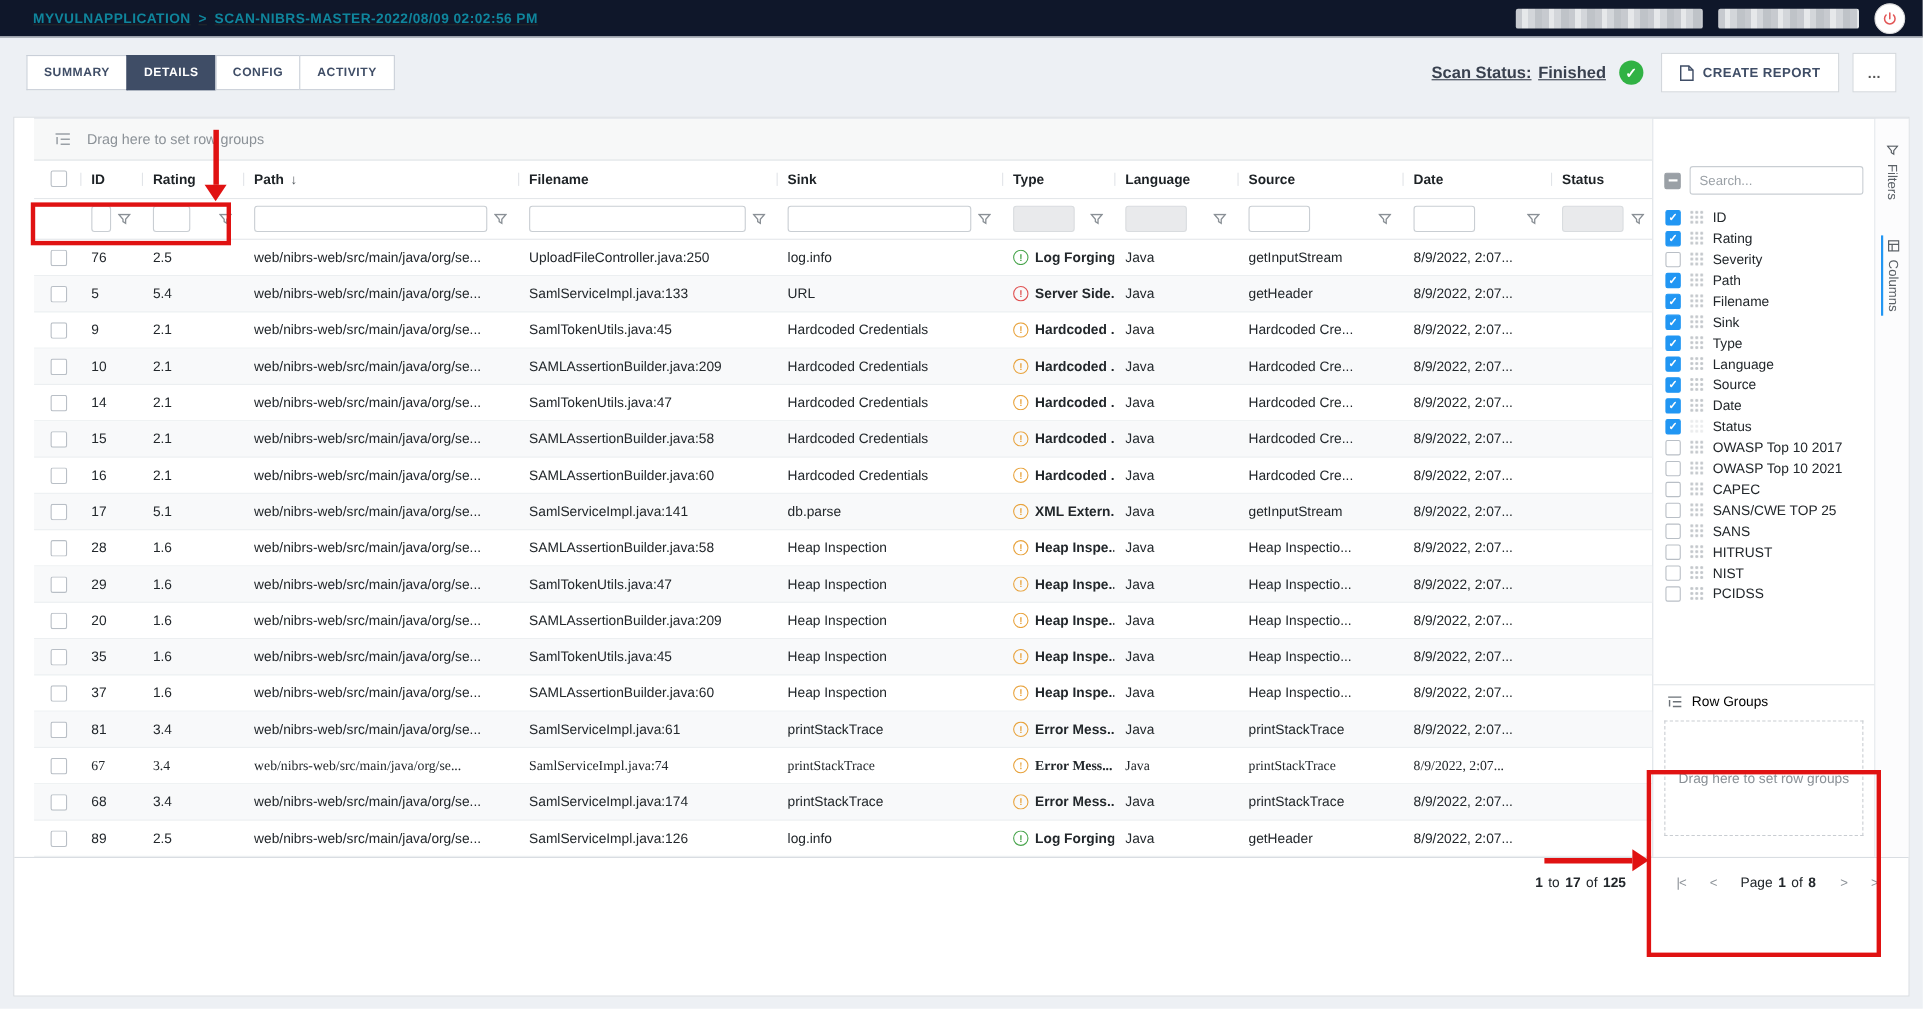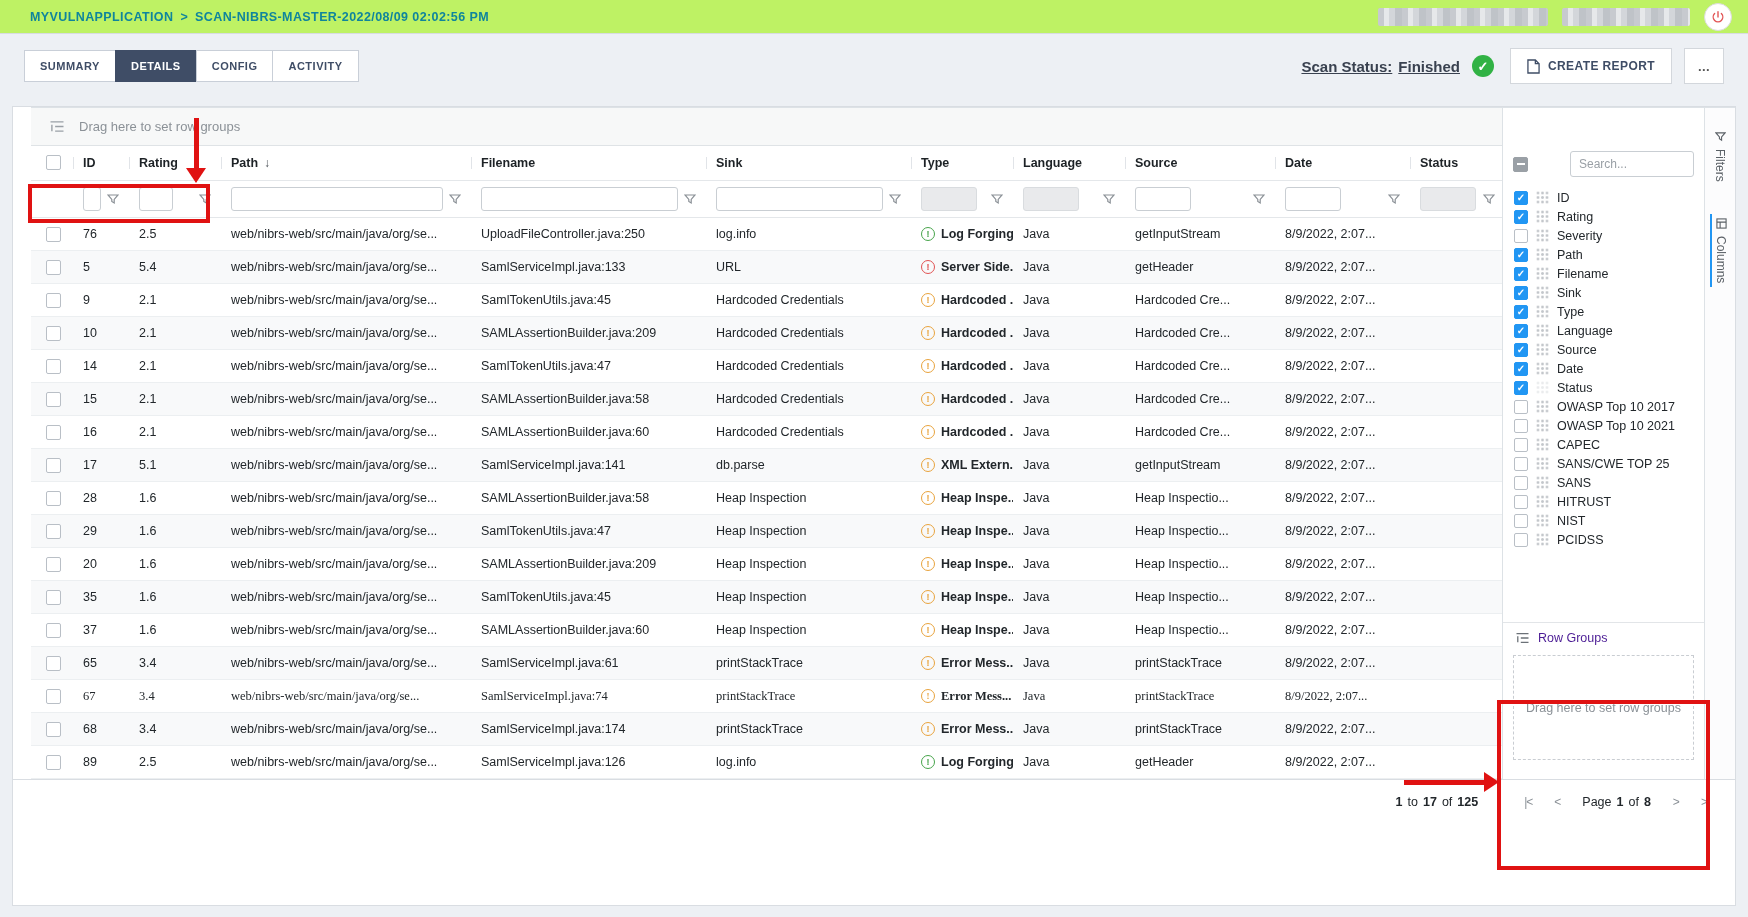--- a/index.html
+++ b/index.html
@@ -2,22 +2,22 @@
 <html><head>
 <meta charset="utf-8">
 <style>
   * { box-sizing: border-box; }
   html,body { margin:0; padding:0; }
   body {
     width:1748px; height:917px; position:relative; overflow:hidden;
     background:#edf0f4; font-family:"Liberation Sans", sans-serif; color:#22272b;
   }
   
-  .topbar { height:34px; background:#bef264; border-bottom:1px solid #d8dce1;
-    display:flex; align-items:center; justify-content:space-between; padding:0 16px 0 30px; }
+  .topbar { height:34px; background:#0f172a; border-bottom:1px solid #d8dce1;
+    display:flex; align-items:center; justify-content:space-between; padding:0 16px 0 30px;text-decoration:underline; }
   .breadcrumb { color:#0f859c; font-size:12.5px; font-weight:700; letter-spacing:.4px; display:flex; gap:7px; }
   .topbar-right { display:flex; align-items:center; gap:14px; }
   .redact { height:18px; border-radius:2px;
     background:repeating-linear-gradient(90deg,#c7cacf 0 6px,#e6e8ea 6px 11px,#d3d6da 11px 17px,#bfc3c8 17px 24px); }
   .redact.r1 { width:170px; } .redact.r2 { width:128px; }
   .power-btn { width:28px; height:28px; border-radius:50%; border:1px solid #dcdcdc; background:#fff;
     display:flex; align-items:center; justify-content:center; padding:0; cursor:pointer; }
   
   .toolbar-row { margin:14px 24px 0; height:36px; display:flex; align-items:center; justify-content:space-between; }
   .tabs { display:flex; }
@@ -71,30 +71,30 @@
   .ticon { width:14px; height:14px; border-radius:50%; border:1.6px solid; font-size:9px; font-weight:700;
     display:inline-flex; align-items:center; justify-content:center; flex:none; }
   .ticon.green { border-color:#47a44b; color:#47a44b; }
   .ticon.amber { border-color:#e8a33d; color:#e8a33d; }
   .ticon.red   { border-color:#e05252; color:#e05252; }
   
   .sidebar { width:202px; flex:none; display:flex; flex-direction:column; border-right:1px solid #dde2e6; }
   .sidebar-spacer { height:38px; }
   .sidebar-top { height:36px; display:flex; align-items:center; gap:8px; padding:0 10px; }
   .search-input { flex:1; height:26px; border:1px solid #c9ced3; border-radius:3px; font-size:12px;
-    padding:0 8px; color:#333; outline:none; font-family:"Liberation Sans",sans-serif; min-width:0;margin-left:34px; }
+    padding:0 8px; color:#333; outline:none; font-family:"Liberation Sans",sans-serif; min-width:0; }
   .search-input::placeholder { color:#9aa0a6; }
   .col-list { padding-top:6px; }
   .col-item { height:19px; display:flex; align-items:center; gap:8px; padding:0 11px; font-size:12.5px; color:#22272b; cursor:pointer; }
   .handle { width:13px; height:13px; flex:none;
     background-image:radial-gradient(circle,#c3c7cb 1.2px,transparent 1.4px);
     background-size:4.5px 4.5px; background-position:center; }
   .handle.faded { opacity:.35; }
   .rowgroups { margin-top:auto; height:157px; border-top:1px solid #e2e5e8; }
-  .rg-title { height:30px; display:flex; align-items:center; gap:8px; padding:0 12px; font-size:12.5px; color:#4c1d95; }
+  .rg-title { height:30px; display:flex; align-items:center; gap:8px; padding:0 12px; font-size:12.5px; color:#000000; }
   .rg-drop { height:105px; margin:2px 10px 0; border:1px dashed #c9cdd2; display:flex;
     align-items:center; justify-content:center; color:#8b9197; font-size:12.5px; text-align:center; }
   
   .tabstrip { width:30px; flex:none; background:#fcfcfd; display:flex; flex-direction:column;
     align-items:center; padding-top:20px; gap:28px; }
   .strip-tab { writing-mode:vertical-rl; display:flex; align-items:center; gap:7px; font-size:12px;
     color:#5a6066; padding:4px 2px; position:relative; cursor:pointer; }
   .strip-tab.active { border-left:2px solid #2196f3; }
   
   .pagination { height:44px; border-top:1px solid #d9dde2; display:flex; align-items:center;
@@ -528,21 +528,21 @@
             </div>
             <div class="cell">Java</div>
             <div class="cell">Heap Inspectio...</div>
             <div class="cell">8/9/2022, 2:07...</div>
             <div class="cell"></div>
           </div>
           <div class="row" style="grid-template-columns: 42px 56px 92px 250px 235px 205px 102px 112px 150px 135px minmax(95px, 1fr);">
             <div class="cell cbcell">
               <span class="cb"></span>
             </div>
-            <div class="cell">65</div>
+            <div class="cell">81</div>
             <div class="cell">3.4</div>
             <div class="cell">web/nibrs-web/src/main/java/org/se...</div>
             <div class="cell">SamlServiceImpl.java:61</div>
             <div class="cell">printStackTrace</div>
             <div class="cell type-cell">
               <span class="ticon amber">!</span>
               <span>Error Mess...</span>
             </div>
             <div class="cell">Java</div>
             <div class="cell">printStackTrace</div>

